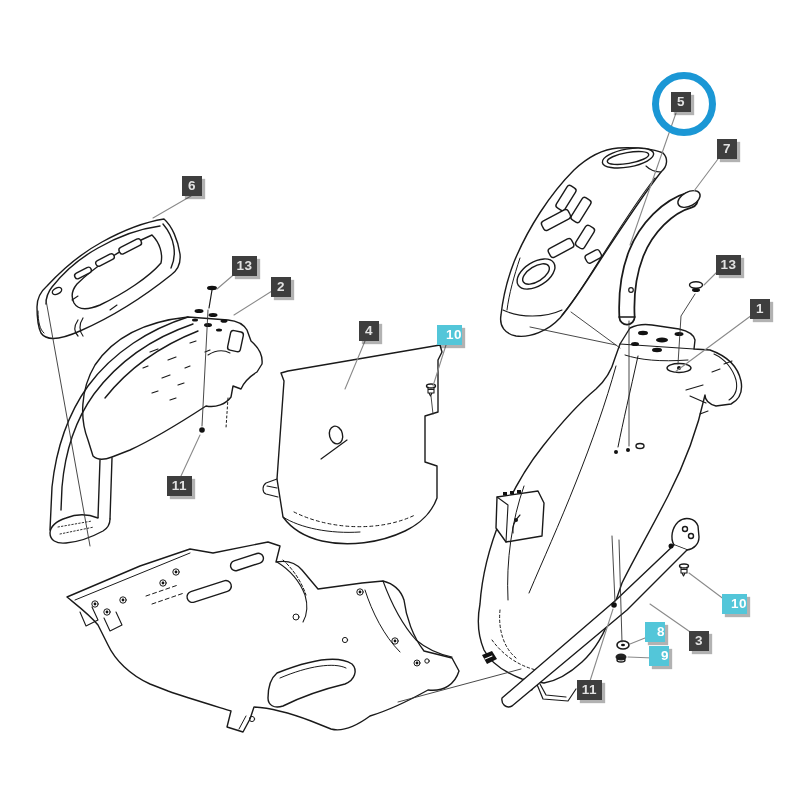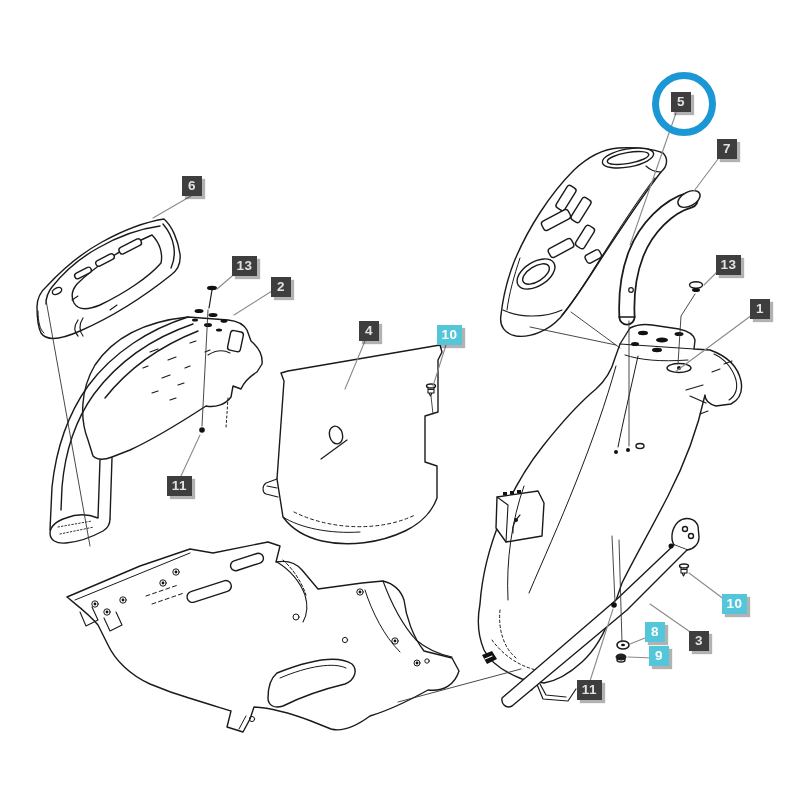--- a/index.html
+++ b/index.html
@@ -8,21 +8,21 @@
     font-family:"Liberation Sans",sans-serif;overflow:hidden;
   }
   .stage svg{position:absolute;left:0;top:0;}
   .callout{
     position:absolute;height:20px;line-height:20px;text-align:center;
     font-size:13.5px;font-weight:bold;letter-spacing:0.5px;
     box-shadow:3px 3px 1px rgba(0,0,0,0.30);
     cursor:pointer;user-select:none;
   }
   .callout.dark{background:var(--dark-bg,#3e3e3e);color:var(--dark-fg,#e2e2e2);}
-  .callout.cyan{background:var(--cyan-bg,#53c6d9);color:var(--cyan-fg,#ffffff);}
+  .callout.cyan{background:var(--cyan-bg,#53c6d9);color:var(--cyan-fg,#ffffff);text-align:right;}
 </style>
 </head>
 <body>
 
 <div class="stage" id="stage">
 <svg width="800" height="800" viewBox="0 0 800 800">
   <g fill="none" stroke="#1a1a1a" stroke-width="1.4" stroke-linecap="round" stroke-linejoin="round">
 
     <g>
       <path fill="#fff" d="M164,219 C172,226 178,240 180,254 C181,263 178,270 171,275

